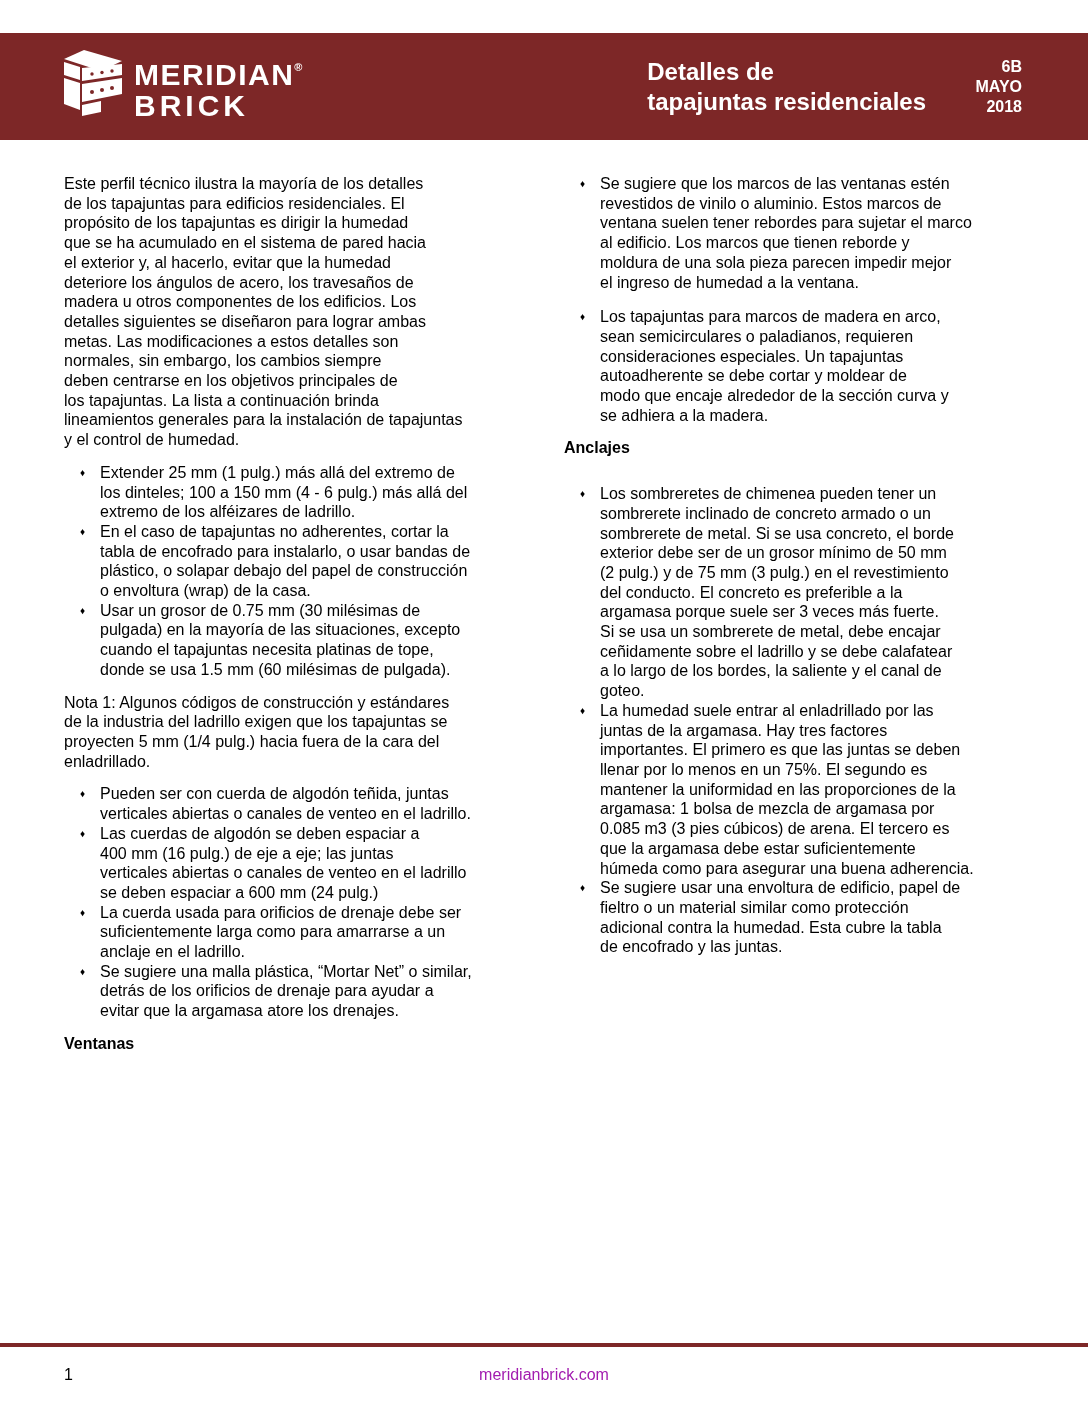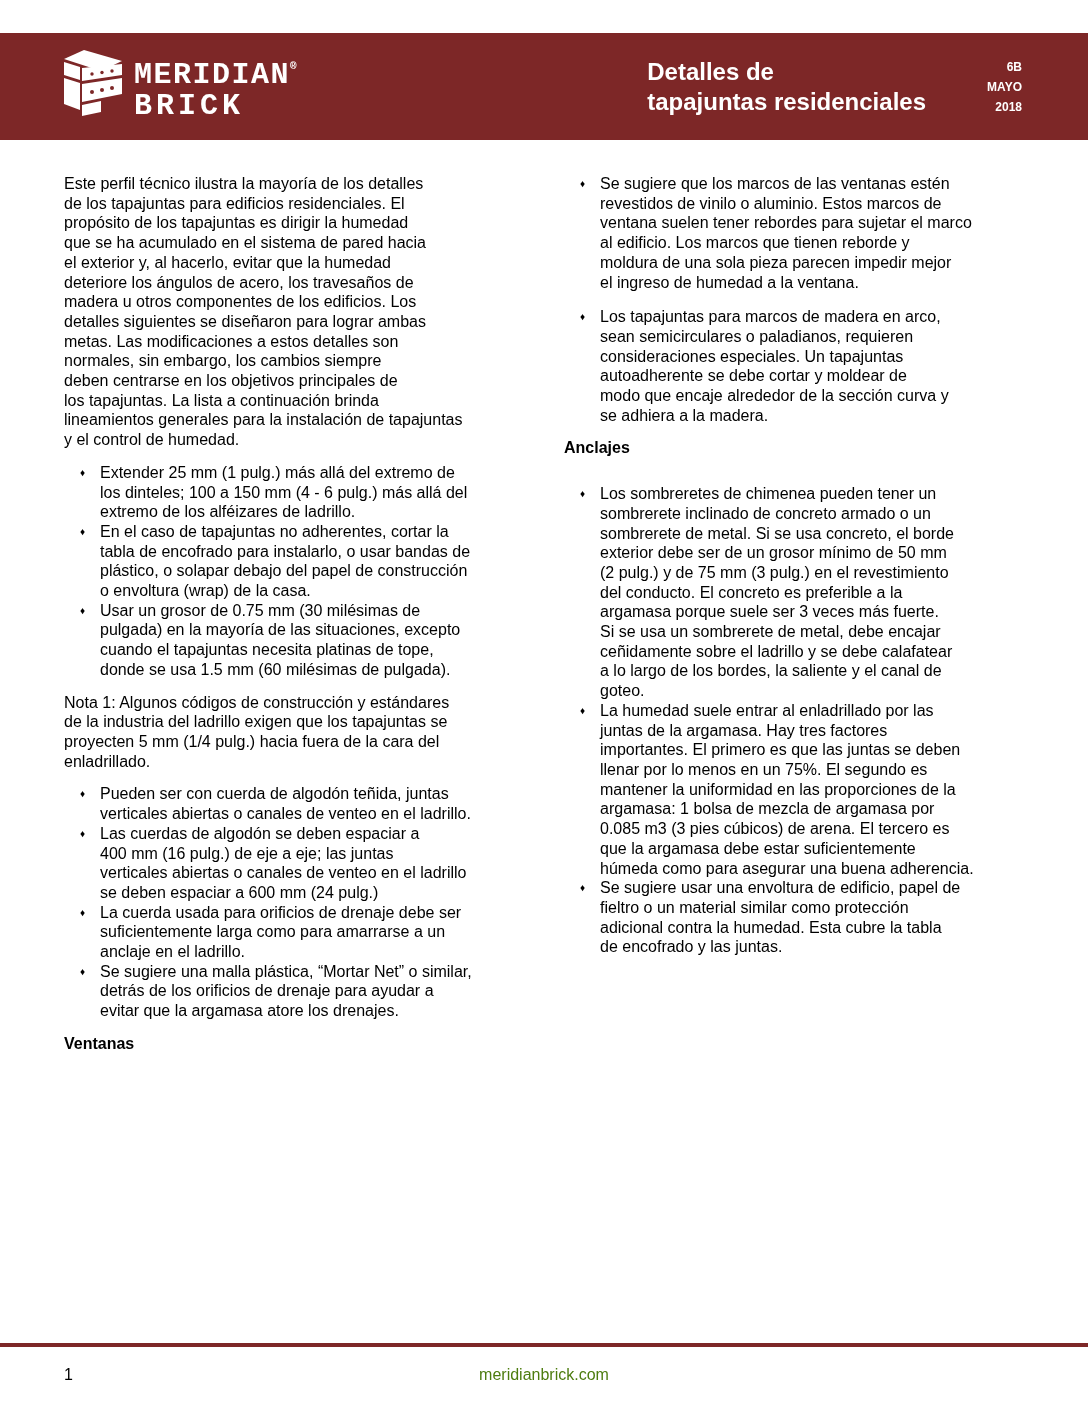--- a/index.html
+++ b/index.html
@@ -20,35 +20,35 @@
     width: 100%; height: 107px;
     background: #7D2727;
     color: #fff;
     display: flex;
     align-items: center;
     box-sizing: border-box;
     padding: 0 66px 0 64px;
   }
   .logo { display: flex; align-items: center; gap: 12px; }
   .logo-icon svg { display: block; }
-  .logo-text { font-weight: bold; letter-spacing: 1.5px; font-family: Liberation Mono, monospace; }
+  .logo-text { font-weight: bold; letter-spacing: 1.5px; }
   .logo-line1 { font-size: 30px; line-height: 30px; }
   .logo-line1 .reg { font-size: 11px; vertical-align: 14px; letter-spacing: 0; }
   .logo-line2 { font-size: 30px; line-height: 32px; letter-spacing: 4px; }
   .header-spacer { flex: 1; }
   .header-title {
     font-weight: bold;
     font-size: 24px;
     line-height: 30px;
     text-align: left;
     white-space: pre-line;
   }
   .header-code {
     font-weight: bold;
-    font-size: 12px;
+    font-size: 16px;
     line-height: 20px;
     text-align: right;
     white-space: pre-line;
     margin-left: 44px;
     min-width: 52px;
   }
 
   
   .col {
     position: absolute;
@@ -87,21 +87,21 @@
     top: 1366px; left: 64px;
     font-size: 16px;
     color: #000;
   }
   .footer-url {
     position: absolute;
     top: 1366px; left: 0;
     width: 100%;
     text-align: center;
     font-size: 16px;
-    color: #4d7c0f;
+    color: #a21caf;
     text-decoration: none;
   }
 </style>
 </head>
 <body>
 
 <div class="page">
 
   <div class="header">
     <div class="logo">

